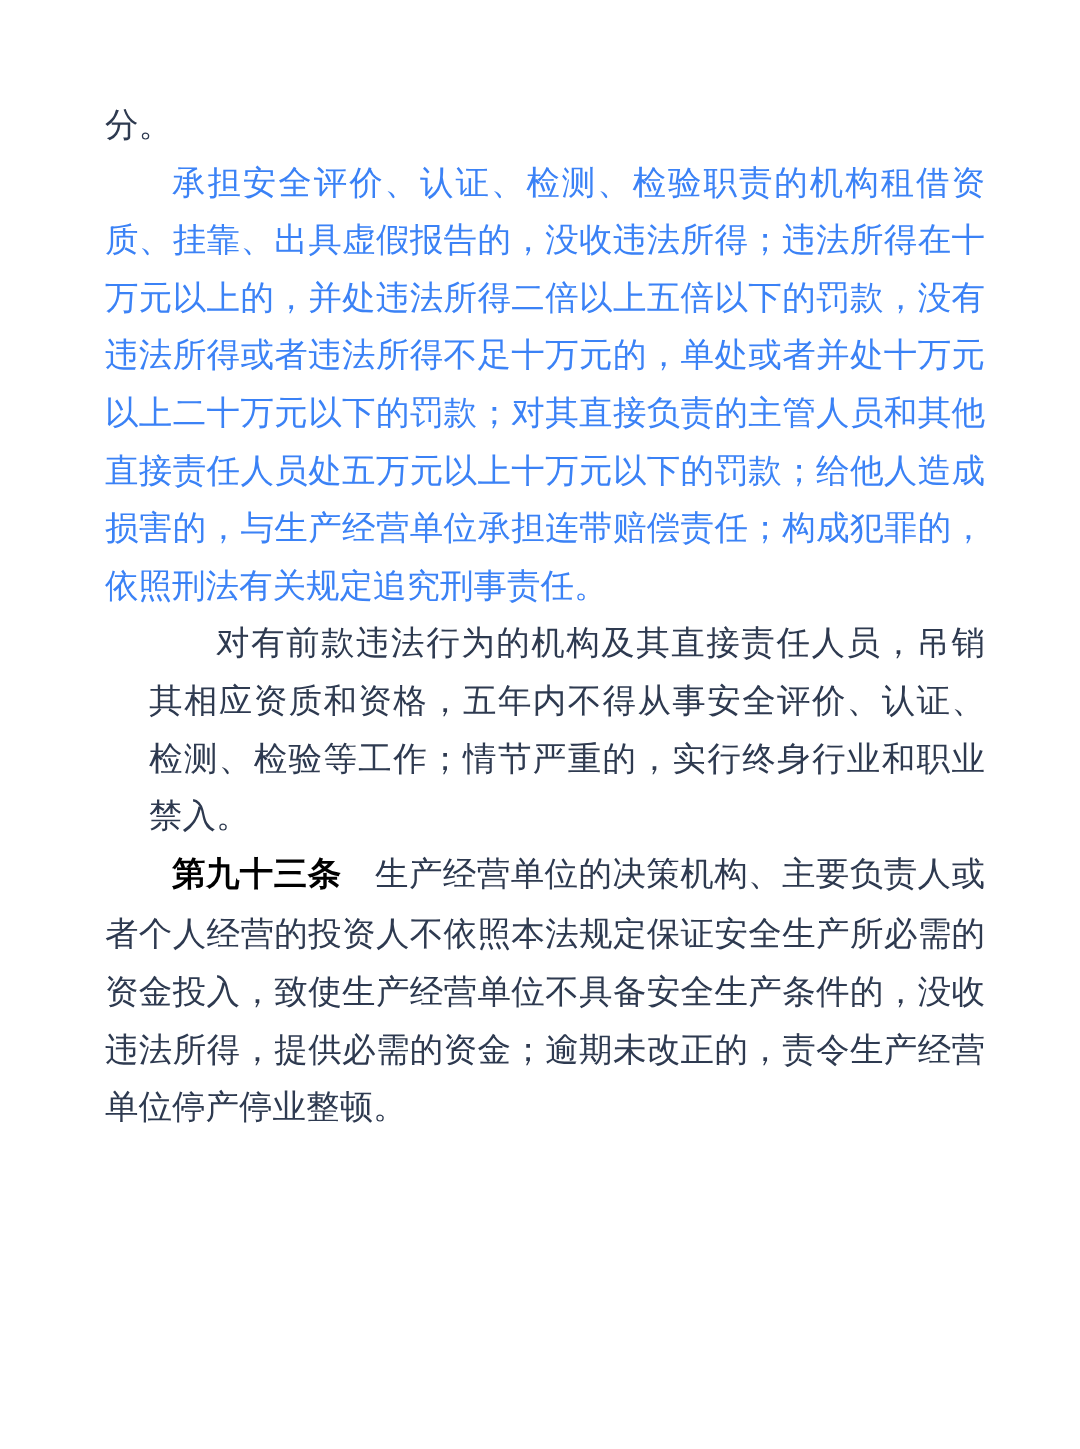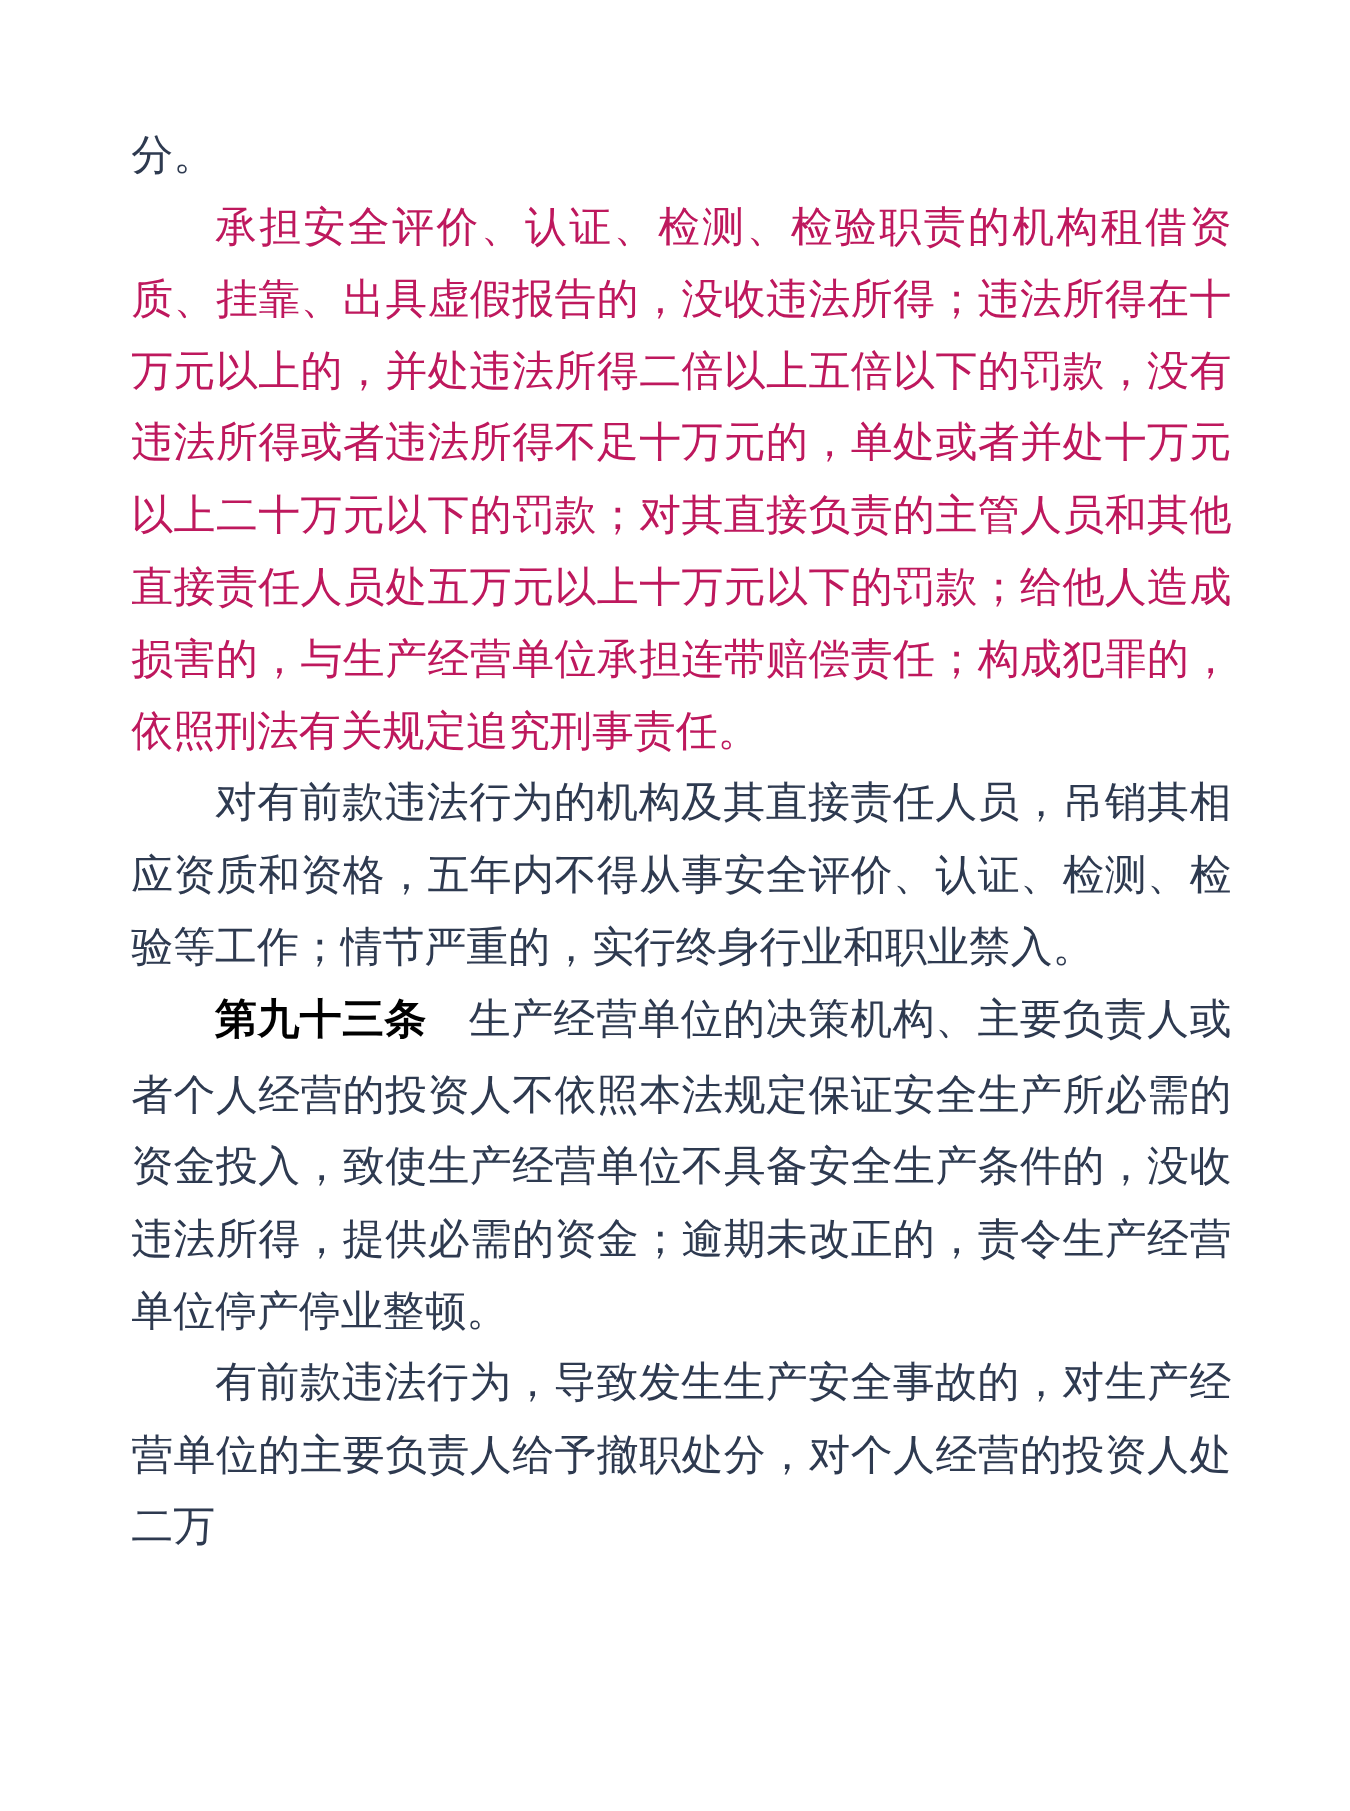--- a/index.html
+++ b/index.html
@@ -42,18 +42,17 @@
     color: #1b2540;
     margin-right: 1em;
   }
 </style>
 </head>
 <body style="background: rgb(255, 255, 255);">
 
 <div class="page">
   <div class="text-block">
       <p class="para" style="color: rgb(46, 58, 80);"><span>分。</span></p>
-      <p class="para indent" style="color: #be185d;"><span>承担安全评价、认证、检测、检验职责的机构租借资质、挂靠、出具虚假报告的，没收违法所得；违法所得在十万元以上的，并处违法所得二倍以上五倍以下的罚款，没有违法所得或者违法所得不足十万元的，单处或者并处十万元以上二十万元以下的罚款；对其直接负责的主管人员和其他直接责任人员处五万元以上十万元以下的罚款；给他人造成损害的，与生产经营单位承担连带赔偿责任；构成犯罪的，依照刑法有关规定追究刑事责任。</span></p>
-      <p class="para indent" style="color: rgb(46, 58, 80);"><span>对有前款违法行为的机构及其直接责任人员，吊销其相应资质和资格，五年内不得从事安全评价、认证、检测、检验等工作；情节严重的，实行终身行业和职业禁入。</span></p>
+      <p class="para indent" style="color: #3b82f6;"><span>承担安全评价、认证、检测、检验职责的机构租借资质、挂靠、出具虚假报告的，没收违法所得；违法所得在十万元以上的，并处违法所得二倍以上五倍以下的罚款，没有违法所得或者违法所得不足十万元的，单处或者并处十万元以上二十万元以下的罚款；对其直接负责的主管人员和其他直接责任人员处五万元以上十万元以下的罚款；给他人造成损害的，与生产经营单位承担连带赔偿责任；构成犯罪的，依照刑法有关规定追究刑事责任。</span></p>
+      <p class="para indent" style="color: rgb(46, 58, 80); margin-left: 44px;"><span>对有前款违法行为的机构及其直接责任人员，吊销其相应资质和资格，五年内不得从事安全评价、认证、检测、检验等工作；情节严重的，实行终身行业和职业禁入。</span></p>
       <p class="para indent" style="color: rgb(46, 58, 80);"><span class="term" style="color: #000000; font-family: Liberation Mono, monospace;">第九十三条</span><span>生产经营单位的决策机构、主要负责人或者个人经营的投资人不依照本法规定保证安全生产所必需的资金投入，致使生产经营单位不具备安全生产条件的，没收违法所得，提供必需的资金；逾期未改正的，责令生产经营单位停产停业整顿。</span></p>
-      <p class="para indent" style="color: rgb(46, 58, 80);"><span>有前款违法行为，导致发生生产安全事故的，对生产经营单位的主要负责人给予撤职处分，对个人经营的投资人处二万</span></p>
     </div>
 </div>
 
 </body></html>

